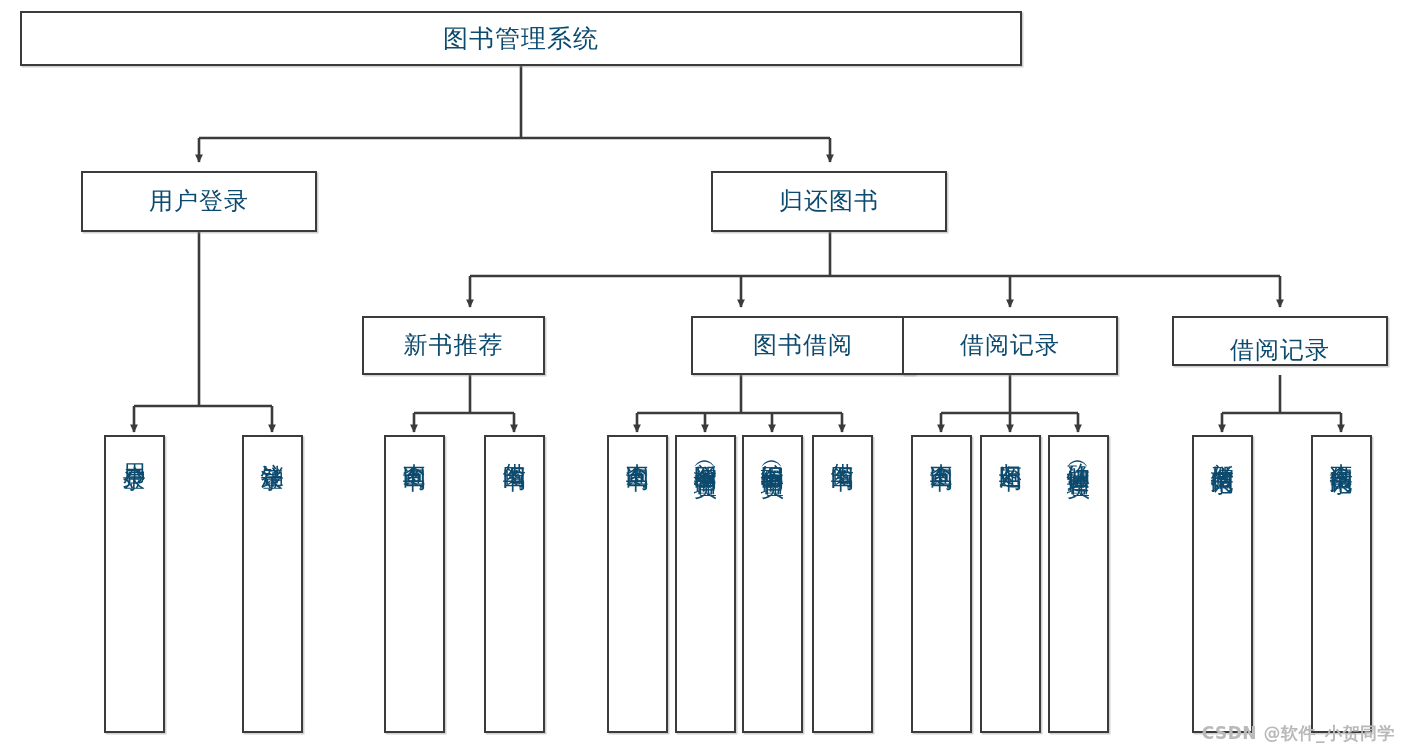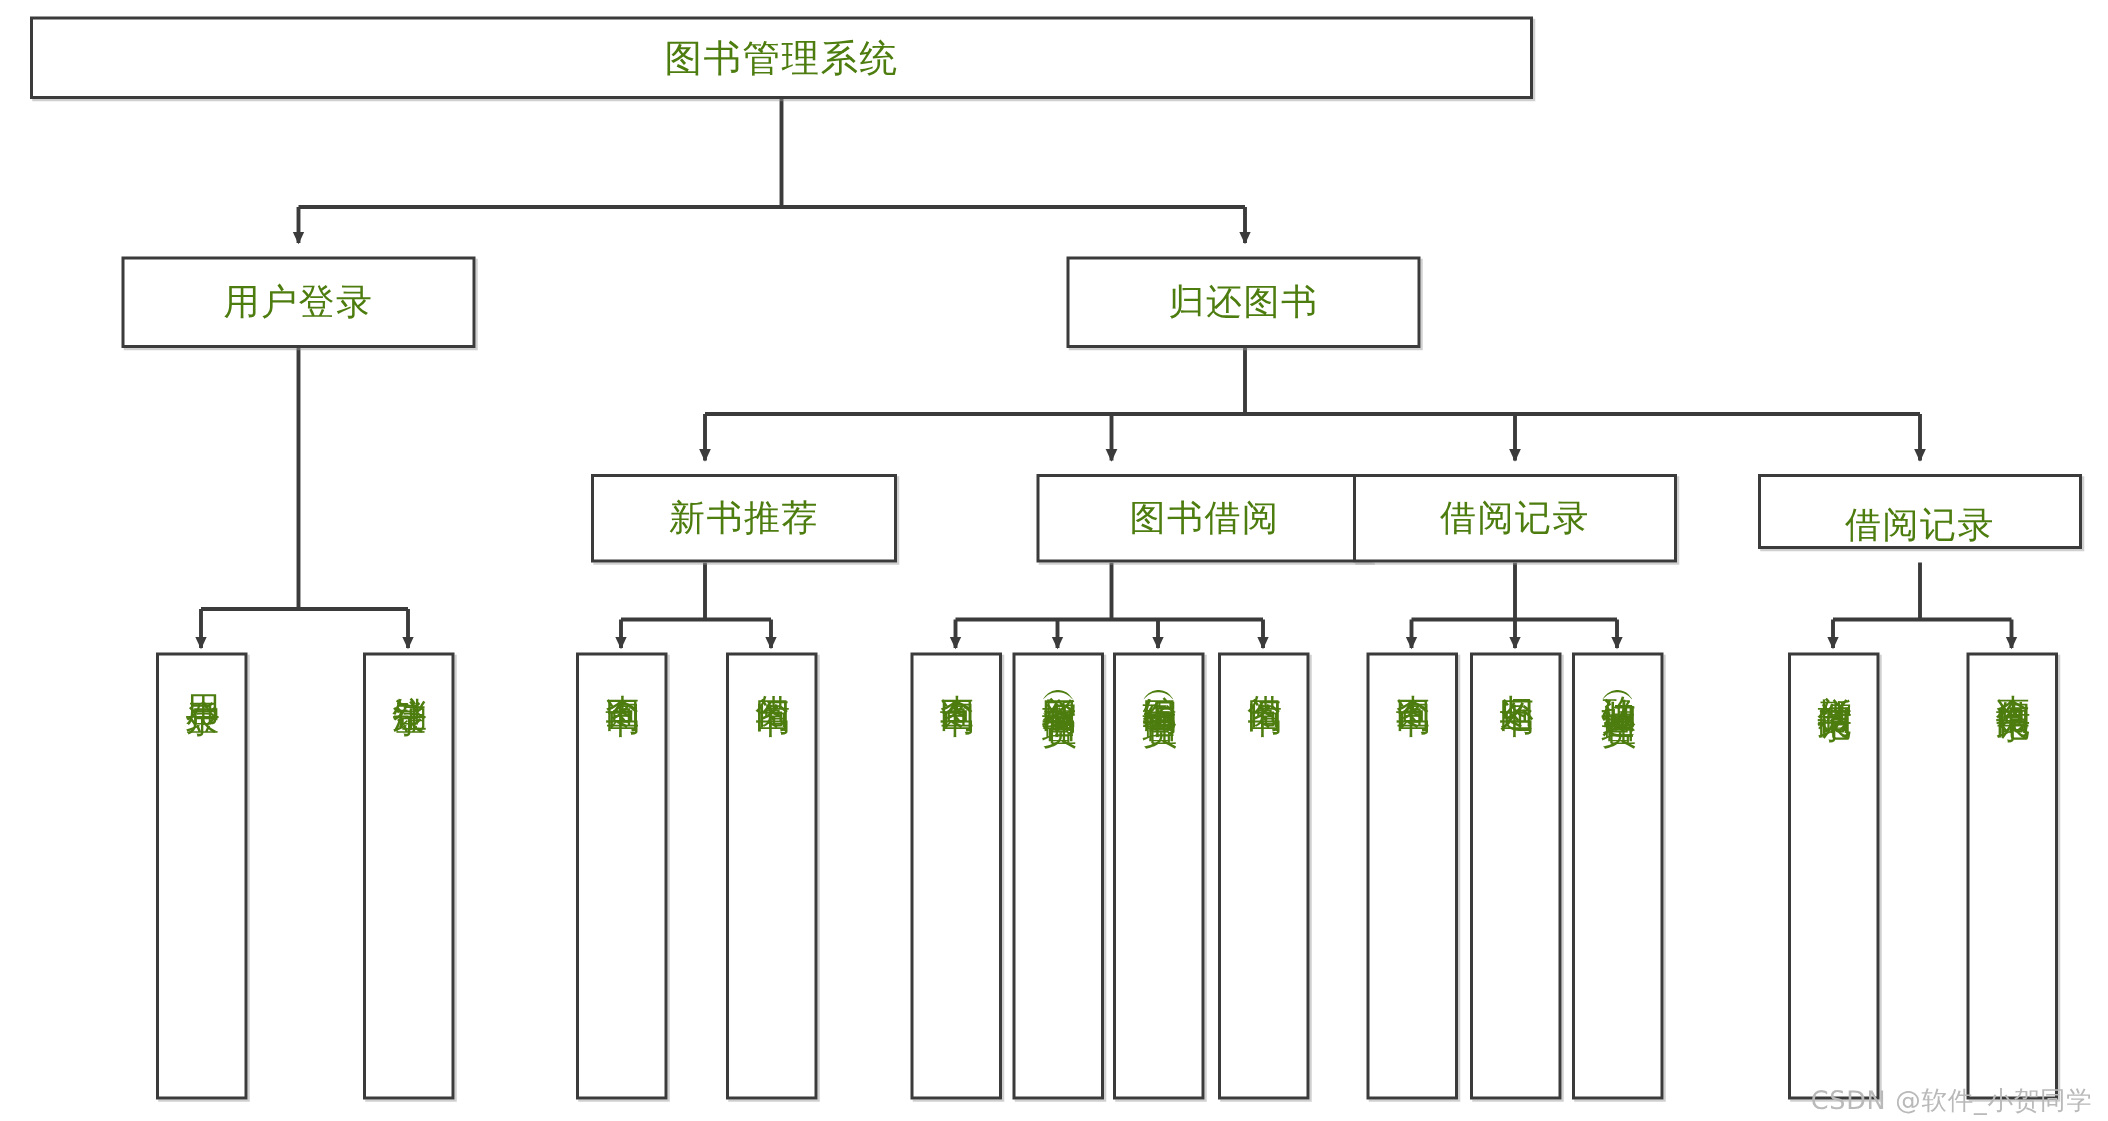--- a/index.html
+++ b/index.html
@@ -23,21 +23,21 @@
     top: 0;
     width: 1405px;
     height: 747px;
     pointer-events: none;
   }
   .node {
     position: absolute;
     box-sizing: border-box;
     border: 2.5px solid #3b3b3b;
     background: #ffffff;
-    color: #4d7c0f;
+    color: #0c4a6e;
     display: flex;
     align-items: center;
     justify-content: center;
     box-shadow: 1.5px 1.5px 0 rgba(150,150,150,0.45);
   }
   .node .label {
     font-size: 24px;
     line-height: 1.12;
     letter-spacing: 1px;
     white-space: nowrap;
@@ -63,20 +63,21 @@
   .node.root .label { font-size: 25px; }
 
   #watermark {
     position: absolute;
     right: 10px;
     bottom: 2px;
     font-size: 17px;
     color: #b9b9b9;
     letter-spacing: 0.5px;
     white-space: nowrap;
+    font-weight: bold;
   }
 </style>
 </head>
 <body>
 
 <div id="canvas">
 
   <svg id="edges" viewBox="0 0 1405 747" xmlns="http://www.w3.org/2000/svg">
     <defs>
       <marker id="arrow" markerWidth="9" markerHeight="9" refX="7.6" refY="4.5" orient="auto" markerUnits="userSpaceOnUse">
@@ -132,21 +133,21 @@
   </div>
 
   <div class="node horiz" style="left:81px; top:171px; width:236px; height:61px;">
     <span class="label">用户登录</span>
   </div>
 
   <div class="node horiz" style="left:711px; top:171px; width:236px; height:61px;">
     <span class="label">归还图书</span>
   </div>
 
-  <div class="node horiz" style="left:362px; top:316px; width:204px; height:59px;margin-left:32px;">
+  <div class="node horiz" style="left:362px; top:316px; width:183px; height:59px;">
     <span class="label">新书推荐</span>
   </div>
 
   <div class="node horiz" style="left:643px; top:316px; width:224px; height:59px;margin-left:48px;">
     <span class="label">图书借阅</span>
   </div>
 
   <div class="node horiz" style="left:902px; top:316px; width:216px; height:59px;">
     <span class="label">借阅记录</span>
   </div>

